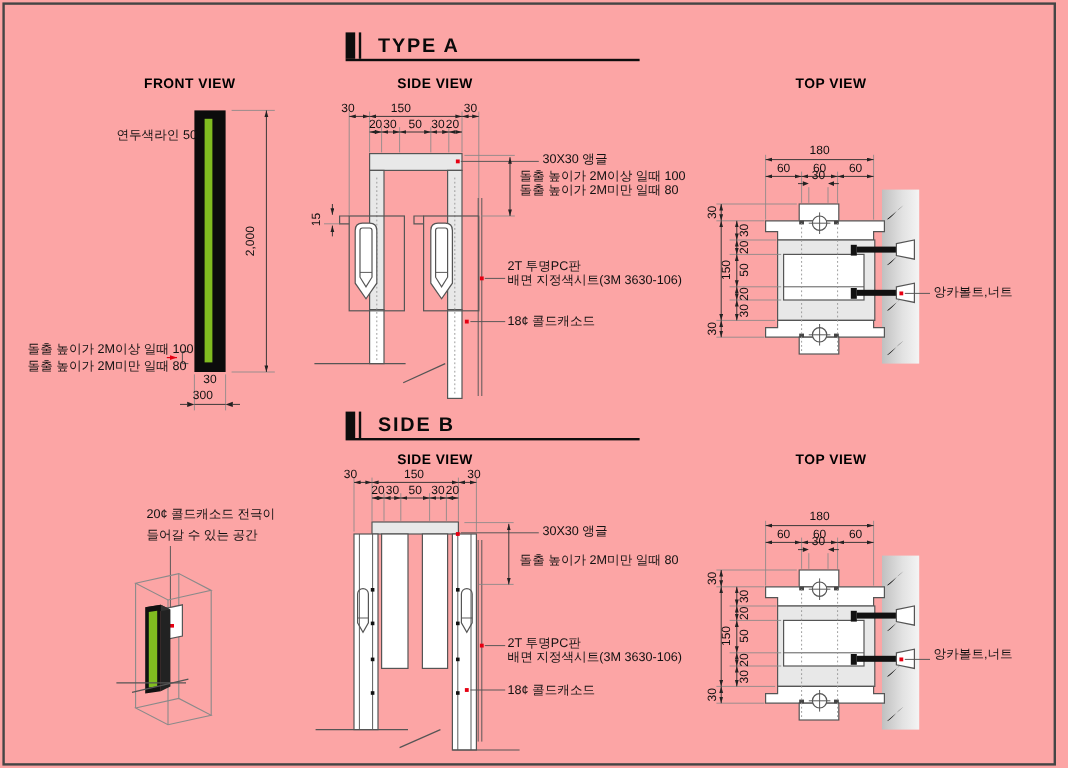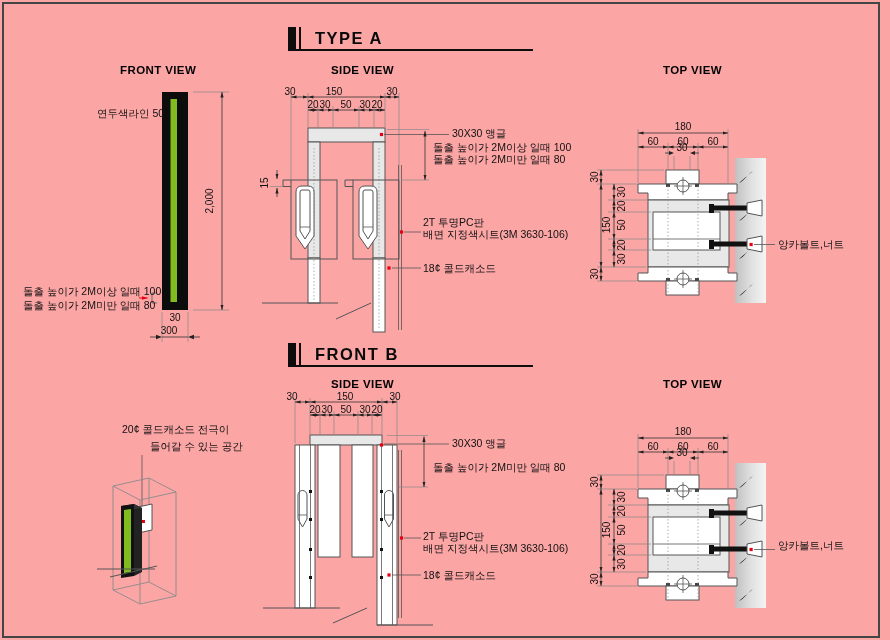--- a/index.html
+++ b/index.html
@@ -282,21 +282,21 @@
     </g>
   </svg>
 
   <div class="tbar" style="left:288px;top:27px;width:8px;height:22px;"></div>
   <div class="tbar" style="left:299px;top:27px;width:2px;height:22px;"></div>
   <span class="section-title" style="left:315px;top:29px;">TYPE A</span>
   <div class="tunder" style="left:288px;top:49px;width:245px;"></div>
 
   <div class="tbar" style="left:288px;top:343px;width:8px;height:22px;"></div>
   <div class="tbar" style="left:299px;top:343px;width:2px;height:22px;"></div>
-  <span class="section-title" style="left:315px;top:345px;">FRONT B</span>
+  <span class="section-title" style="left:315px;top:345px;">SIDE B</span>
   <div class="tunder" style="left:288px;top:365px;width:245px;"></div>
 
   <span class="vtitle" style="left:120px;top:64px;">FRONT VIEW</span>
   <span class="vtitle" style="left:331px;top:64px;">SIDE VIEW</span>
   <span class="vtitle" style="left:663px;top:64px;">TOP VIEW</span>
   <span class="vtitle" style="left:331px;top:378px;">SIDE VIEW</span>
   <span class="vtitle" style="left:663px;top:378px;">TOP VIEW</span>
 
   <span class="ann" style="left:97px;top:107px;">연두색라인 50</span>
   <span class="dlb rot" style="left:209px;top:201px;">2,000</span>
@@ -330,21 +330,21 @@
   <span class="dlb rot" style="left:606px;top:225px;">150</span>
   <span class="dlb rot" style="left:594px;top:274px;">30</span>
   <span class="dlb rot" style="left:621px;top:192px;">30</span>
   <span class="dlb rot" style="left:621px;top:206px;">20</span>
   <span class="dlb rot" style="left:621px;top:225px;">50</span>
   <span class="dlb rot" style="left:621px;top:245px;">20</span>
   <span class="dlb rot" style="left:621px;top:259px;">30</span>
   <span class="ann" style="left:778px;top:238px;">앙카볼트,너트</span>
 
   <span class="ann" style="left:122px;top:423px;">20¢ 콜드캐소드 전극이</span>
-  <span class="ann" style="left:122px;top:440px;margin-left:28px;">들어갈 수 있는 공간</span>
+  <span class="ann" style="left:122px;top:440px;">들어갈 수 있는 공간</span>
 
   <span class="dlb" style="left:292px;top:396px;">30</span>
   <span class="dlb" style="left:345px;top:396px;">150</span>
   <span class="dlb" style="left:395px;top:396px;">30</span>
   <span class="dlb" style="left:315px;top:409px;">20</span>
   <span class="dlb" style="left:327px;top:409px;">30</span>
   <span class="dlb" style="left:346px;top:409px;">50</span>
   <span class="dlb" style="left:365px;top:409px;">30</span>
   <span class="dlb" style="left:377px;top:409px;">20</span>
   <span class="ann" style="left:452px;top:437px;">30X30 앵글</span>

